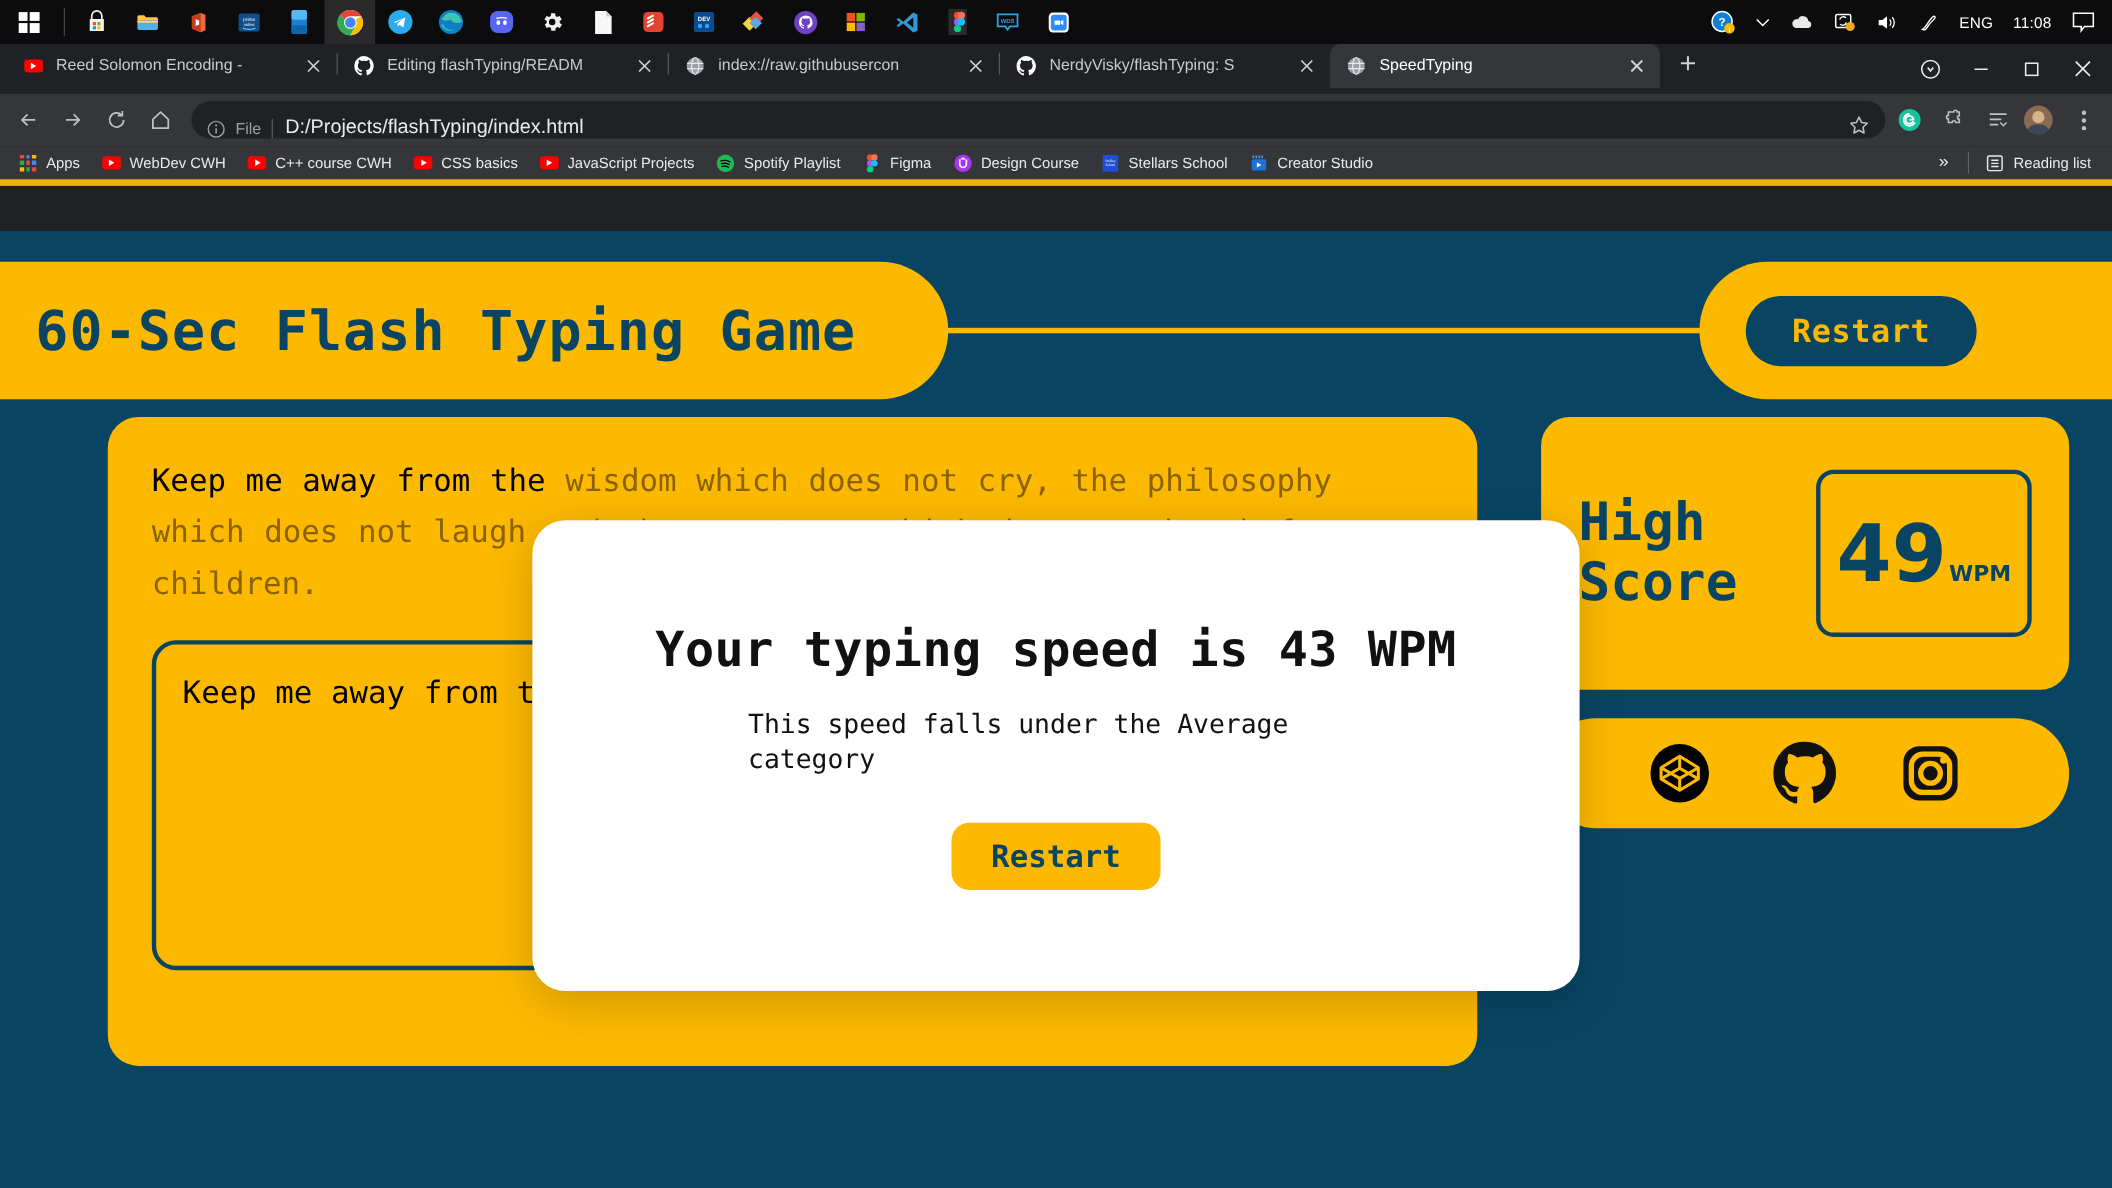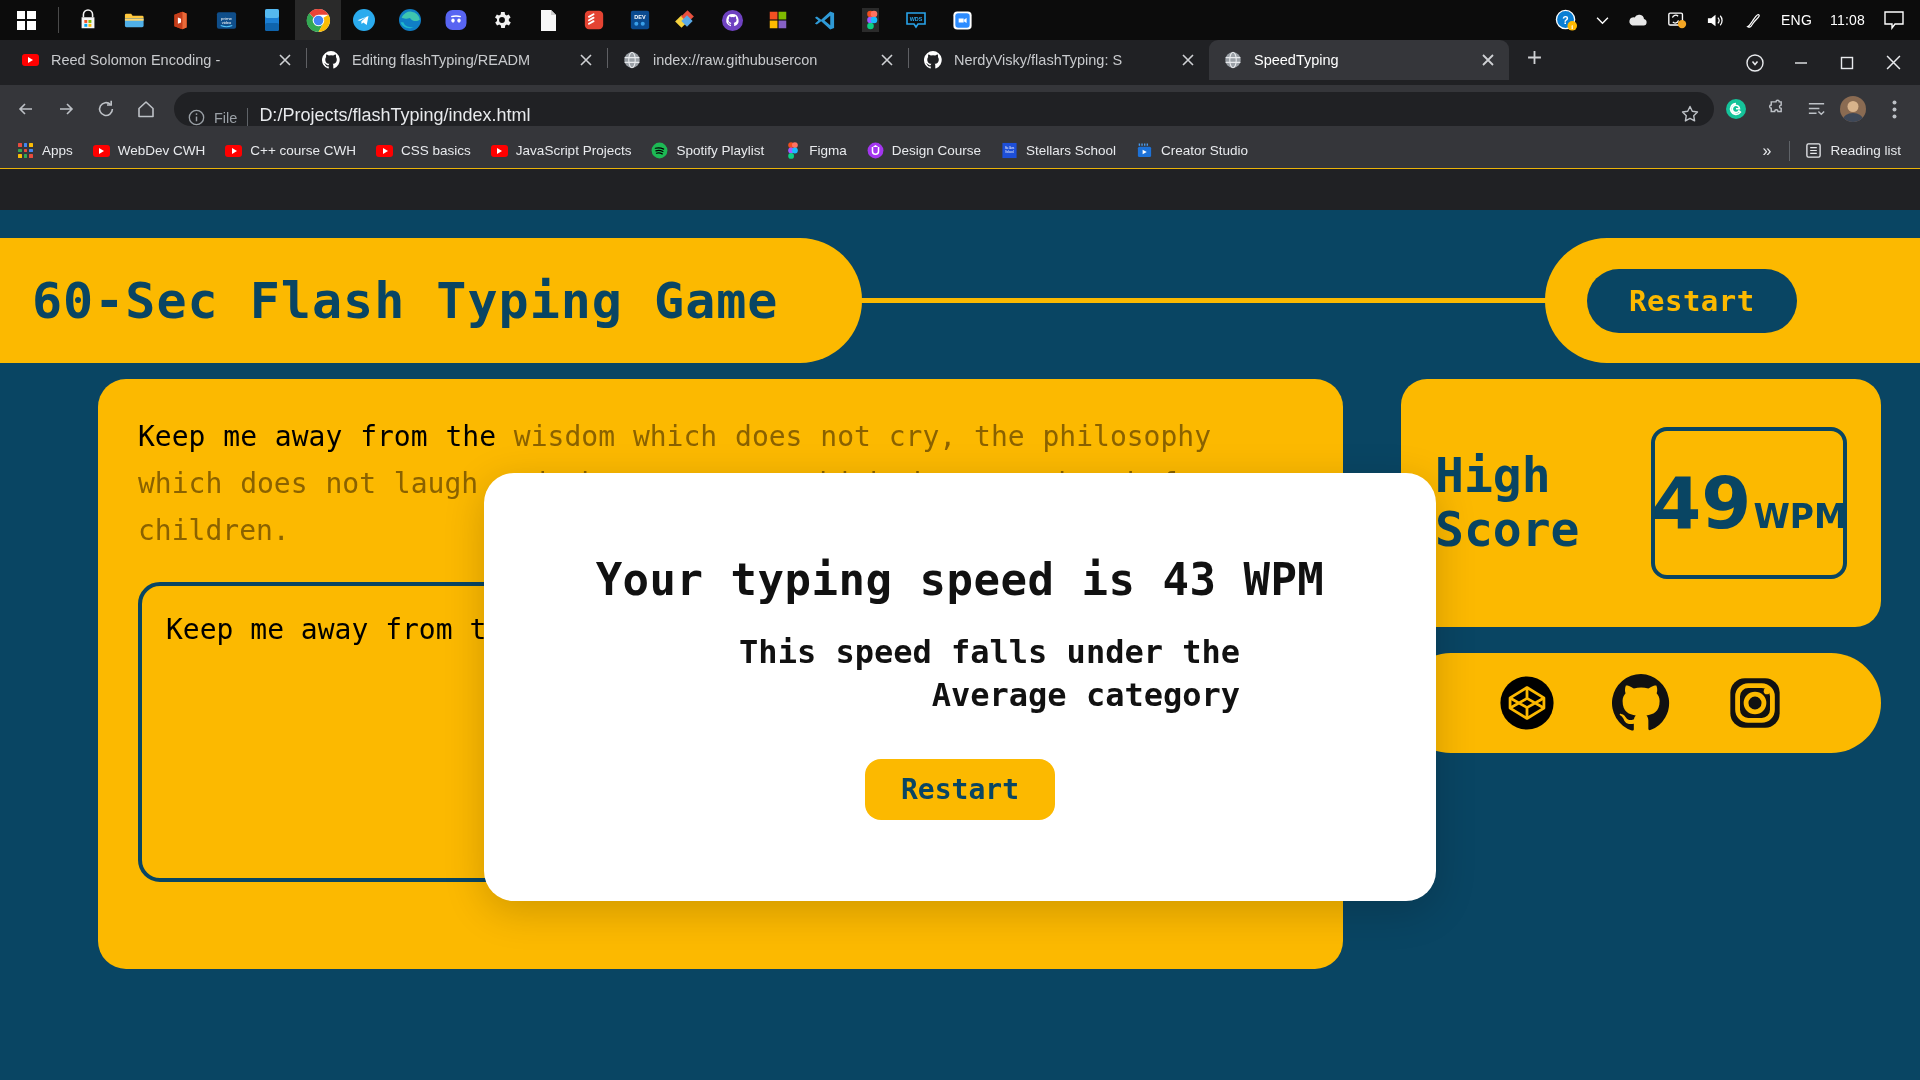--- a/index.html
+++ b/index.html
@@ -152,21 +152,21 @@
     width: 20px; height: 13px; border-radius: 50% 50% 0 0;
     background: #3d4757; transform: translateX(-50%);
   }
 
   
   .bookmarks {
     height: 36px; width: 100%;
     background: #35363a;
     display: flex; align-items: center;
     padding: 0 8px;
-    border-bottom: 1px solid #eab308;
+    border-bottom: 6px solid #eab308;
   }
   .bm {
     display: flex; align-items: center; height: 28px;
     padding: 0 9px; margin-right: 2px;
     color: #e8eaed; font-size: 13.5px; border-radius: 5px;
     white-space: nowrap;
   }
   .bm .bm-ico {
     width: 17px; height: 17px; flex: 0 0 17px; margin-right: 8px;
     display: flex; align-items: center; justify-content: center;
@@ -299,21 +299,21 @@
   .timer-value {
     font-family: "DejaVu Sans Mono", monospace;
     font-weight: 700; font-size: 64px; color: #094563;
   }
   .hs-box { width: 196px; height: 152px; }
   .hs-value {
     font-family: "DejaVu Sans", sans-serif;
     font-weight: 700; font-size: 72px; color: #094563;
     display: flex; align-items: baseline;
   }
-  .hs-unit { font-size: 33px; font-weight: 700; margin-left: 2px; }
+  .hs-unit { font-size: 20px; font-weight: 700; margin-left: 2px; }
   .social-bar {
     background: #fcb900; border-radius: 50px;
     height: 100px; display: flex; align-items: center;
     justify-content: center; gap: 56px;
   }
   .social-ico { width: 58px; height: 58px; display: block; }
 
   
   .modal-wrap {
     position: absolute; left: 0; top: 0;
@@ -330,22 +330,22 @@
     pointer-events: auto;
     box-shadow: 0 10px 40px rgba(0,0,0,.18);
   }
   .modal-h1 {
     font-family: "DejaVu Sans Mono", monospace;
     font-weight: 700; font-size: 44px; color: #111;
     letter-spacing: .5px; text-align: center;
   }
   .modal-h2 {
     font-family: "DejaVu Sans Mono", monospace;
-    font-weight: 700; font-size: 32px; color: #111;
-    text-align: right; line-height: 1.35; margin-top: 26px;
+    font-weight: 400; font-size: 24px; color: #111;
+    text-align: left; line-height: 1.35; margin-top: 26px;
     max-width: 560px;
   }
   .modal-btn {
     margin-top: 42px;
     background: #fcb900; color: #094563;
     font-family: "DejaVu Sans Mono", monospace;
     font-weight: 700; font-size: 28px;
     border: none; border-radius: 16px;
     padding: 14px 36px;
   }

